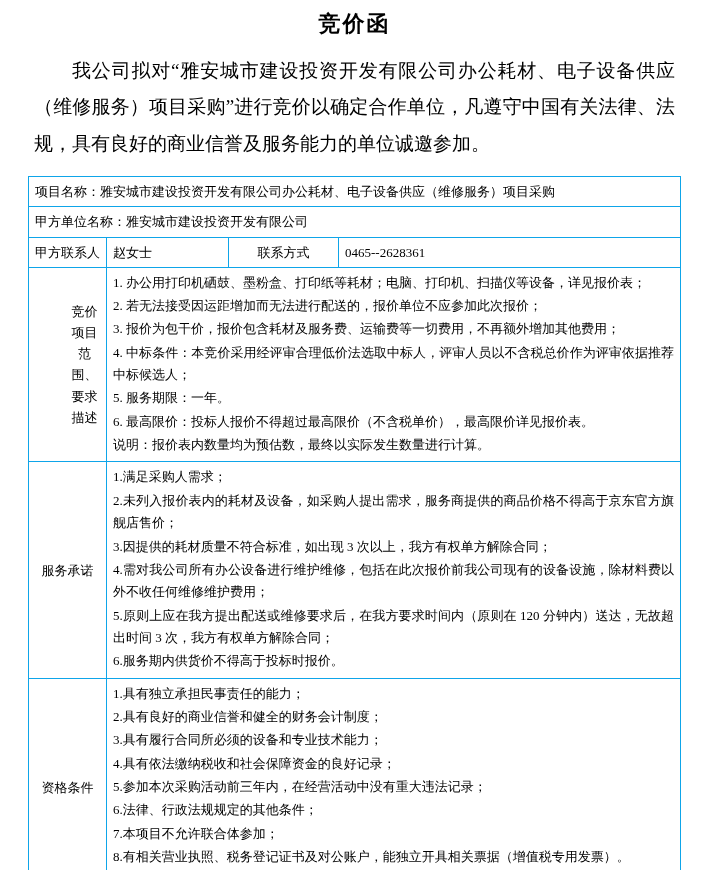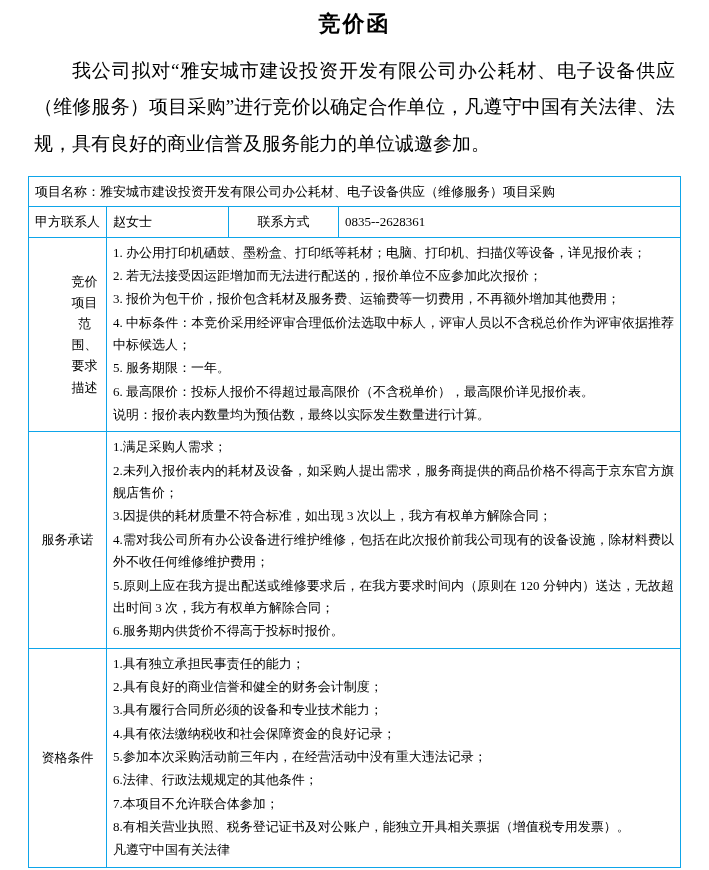--- a/index.html
+++ b/index.html
@@ -105,24 +105,29 @@
       <col style="width:110px">
       <col>
     </colgroup>
     <tbody>
       <tr>
         <td class="row-inline" colspan="4">
           <span class="lbl-inline">项目名称：</span><span>雅安城市建设投资开发有限公司办公耗材、电子设备供应（维修服务）项目采购</span>
         </td>
       </tr>
       <tr>
+        <td class="row-inline" colspan="4">
+          <span class="lbl-inline">甲方单位名称：</span><span>雅安城市建设投资开发有限公司</span>
+        </td>
+      </tr>
+      <tr>
         <td class="contact-label">甲方联系人</td>
         <td class="contact-name">赵女士</td>
         <td class="contact-way-label">联系方式</td>
-        <td class="contact-way-value">0835--2628361</td>
+        <td class="contact-way-value">0465--2628361</td>
       </tr>
       <tr>
         <td class="label-cell wide-label">竞价项目范围、要求描述</td>
         <td colspan="3">
           <ul class="plain">
             <li>1. 办公用打印机硒鼓、墨粉盒、打印纸等耗材；电脑、打印机、扫描仪等设备，详见报价表；</li>
             <li>2. 若无法接受因运距增加而无法进行配送的，报价单位不应参加此次报价；</li>
             <li>3. 报价为包干价，报价包含耗材及服务费、运输费等一切费用，不再额外增加其他费用；</li>
             <li>4. 中标条件：本竞价采用经评审合理低价法选取中标人，评审人员以不含税总价作为评审依据推荐中标候选人；</li>
             <li>5. 服务期限：一年。</li>

